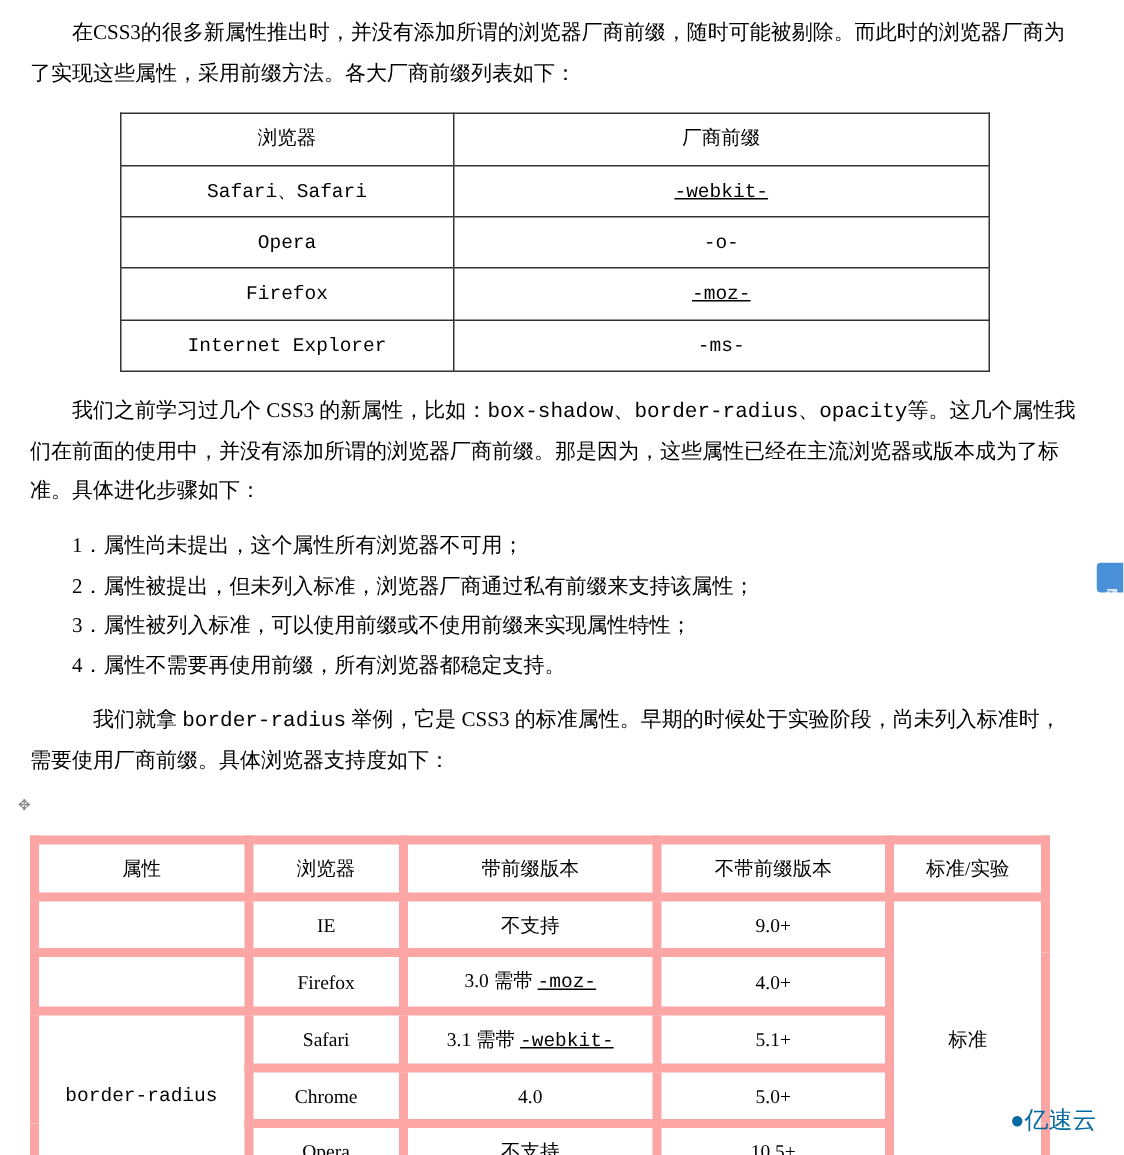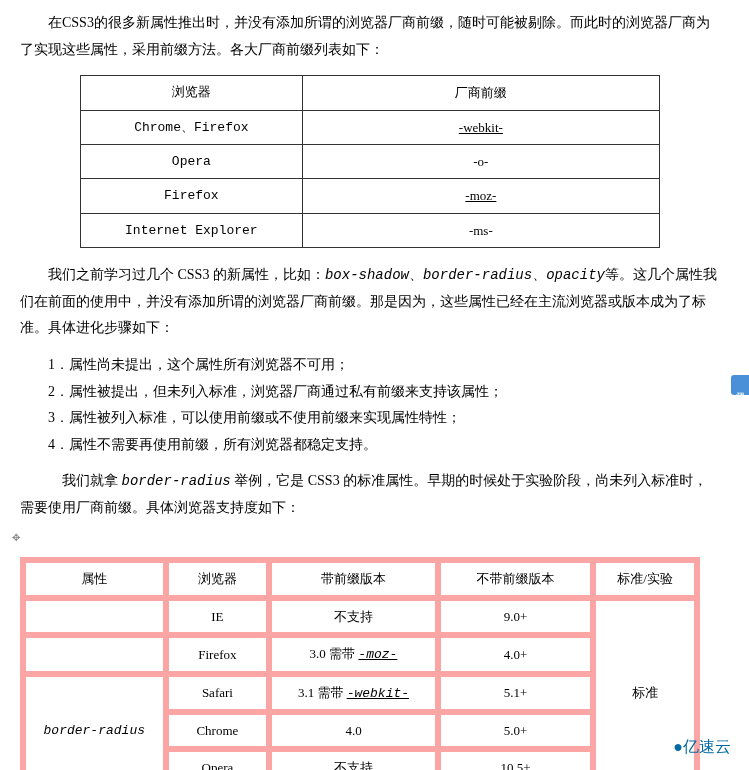--- a/index.html
+++ b/index.html
@@ -37,21 +37,20 @@
       text-align: center;
     }
     table.main-table {
       width: 580px;
     }
     table.main-table td:first-child {
       width: 200px;
     }
     table.main-table td:last-child {
       width: 320px;
-      font-family: Liberation Serif, serif;
     }
     .underline-text {
       text-decoration: underline;
     }
     .body-text {
       font-family: "SimSun", "宋体", serif;
       margin-bottom: 10px;
       line-height: 1.9;
     }
     .list-container {
@@ -126,39 +125,38 @@
     .watermark {
       position: fixed;
       bottom: 12px;
       right: 18px;
       font-size: 16px;
       color: #0369a1;
       font-family: sans-serif;
     }
     code, .code-text {
       font-family: "Courier New", monospace;
-      font-style: italic;
     }
   </style>
 </head>
 <body>
 
 <div class="page-content">
 
   <p class="intro-text">在CSS3的很多新属性推出时，并没有添加所谓的浏览器厂商前缀，随时可能被剔除。而此时的浏览器厂商为了实现这些属性，采用前缀方法。各大厂商前缀列表如下：</p>
 
   <div class="table-container">
     <table class="main-table">
       <tbody>
           <tr>
         <td>浏览器</td>
         <td>厂商前缀</td>
       </tr>
       <tr>
-        <td>Chrome、Firefox</td>
+        <td>Safari、Safari</td>
         <td><span class="underline-text">-webkit-</span></td>
       </tr>
       <tr>
         <td>Opera</td>
         <td>-o-</td>
       </tr>
       <tr>
         <td>Firefox</td>
         <td><span class="underline-text">-moz-</span></td>
       </tr>

